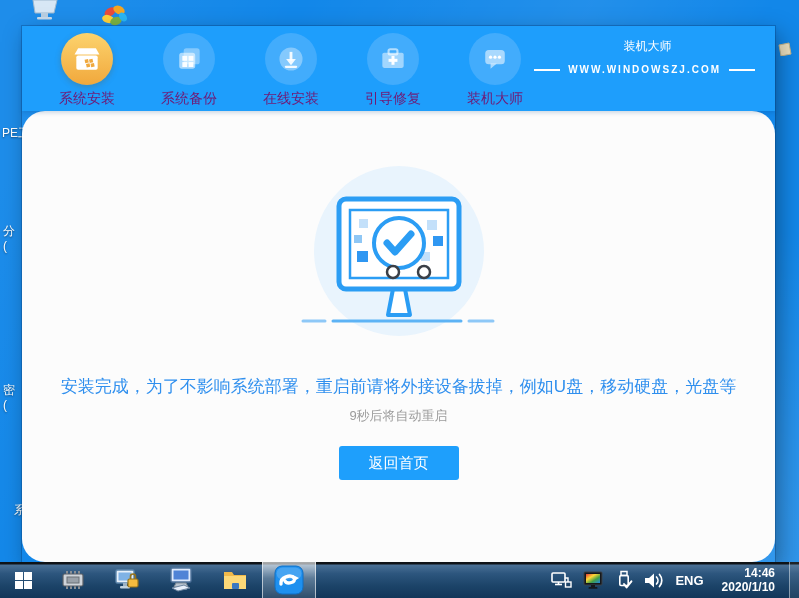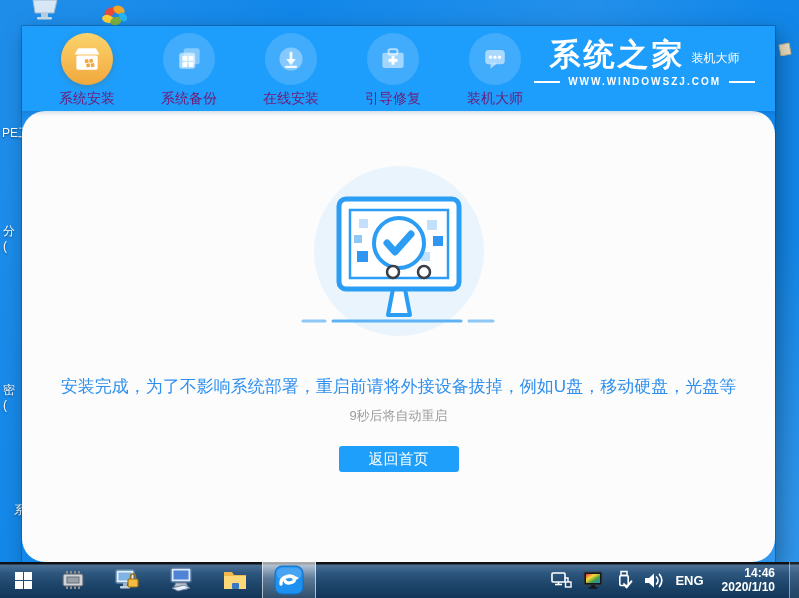--- a/index.html
+++ b/index.html
@@ -49,21 +49,21 @@
     margin-top:4px; gap:8px; }
   .logo-site .line { width:26px; height:2px; background:#fff; }
   .logo-site .site-text { font-size:10px; font-weight:bold; letter-spacing:2px; }
 
   
   .content { flex:1; background:#fcfcfc; text-align:center; overflow:hidden;border-radius:23px; }
   .illustration { margin-top:52px; }
   .message { color:#2f8fee; font-size:17px; margin-top:28px; }
   .countdown { color:#9b9b9b; font-size:13px; margin-top:9px; }
   .btn-row { margin-top:21px; display:flex; justify-content:center; gap:44px; }
-  .action-btn { width:120px; height:26px; background:#1e9ffc; color:#fff;
+  .action-btn { width:120px; height:34px; background:#1e9ffc; color:#fff;
     border:none; border-radius:3px; font-size:15px; cursor:pointer;
     font-family:inherit; }
 
   
   .taskbar { position:absolute; left:0; bottom:0; width:799px; height:36px;
     background:linear-gradient(180deg,#0f1317 0,#0f1317 2px,#4a7095 3px,
       #2d567e 32%, #1c4469 65%, #123659 100%);
     display:flex; align-items:center;font-weight:bold; }
   .tb-btn { height:36px; display:flex; align-items:center; justify-content:center;
     cursor:pointer; }
@@ -180,21 +180,20 @@
           <circle cx="13" cy="16" r="1.8" fill="#fff"></circle>
           <circle cx="18" cy="16" r="1.8" fill="#fff"></circle>
           <circle cx="23" cy="16" r="1.8" fill="#fff"></circle>
         </svg>
       </div>
       <span class="nav-label">装机大师</span>
     </div>
 
     <div class="logo">
       <div class="logo-top">
-        <span class="logo-title">系统之家</span>
         <span class="logo-sub">装机大师</span>
       </div>
       <div class="logo-site">
         <span class="line"></span>
         <span class="site-text">WWW.WINDOWSZJ.COM</span>
         <span class="line"></span>
       </div>
     </div>
   </div>
 

